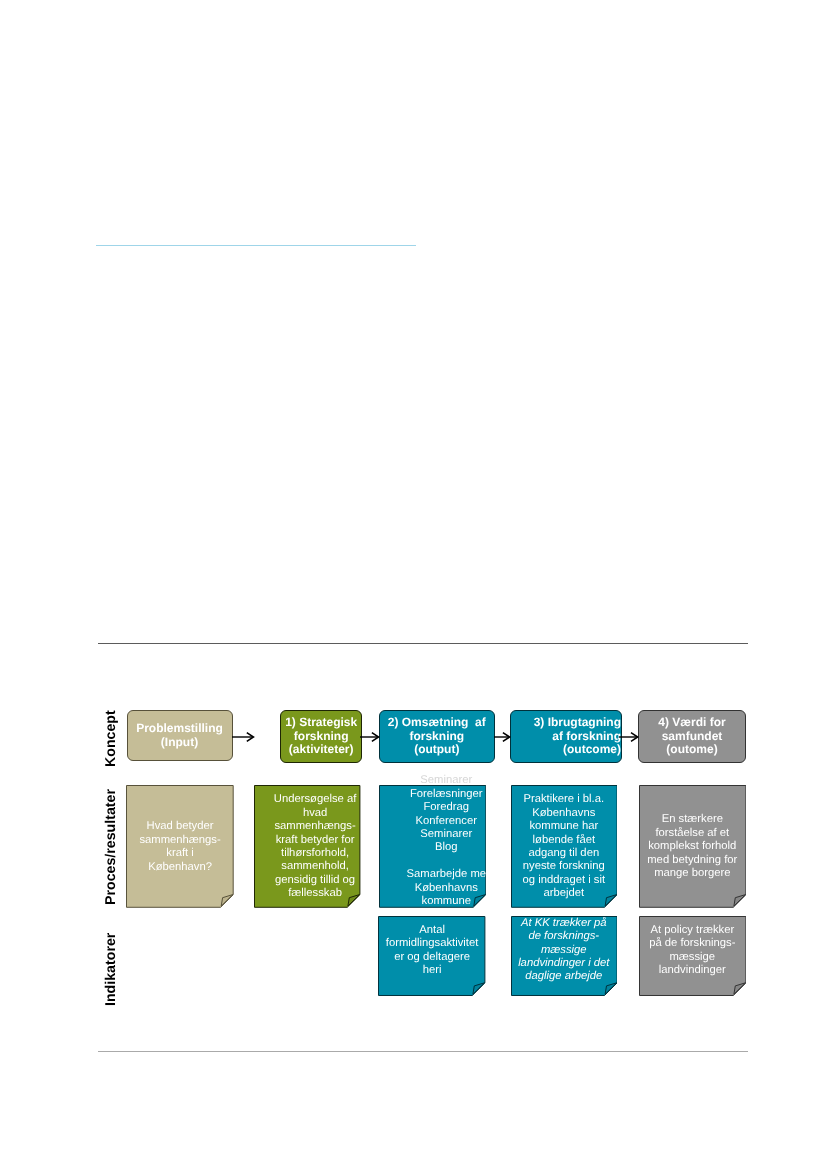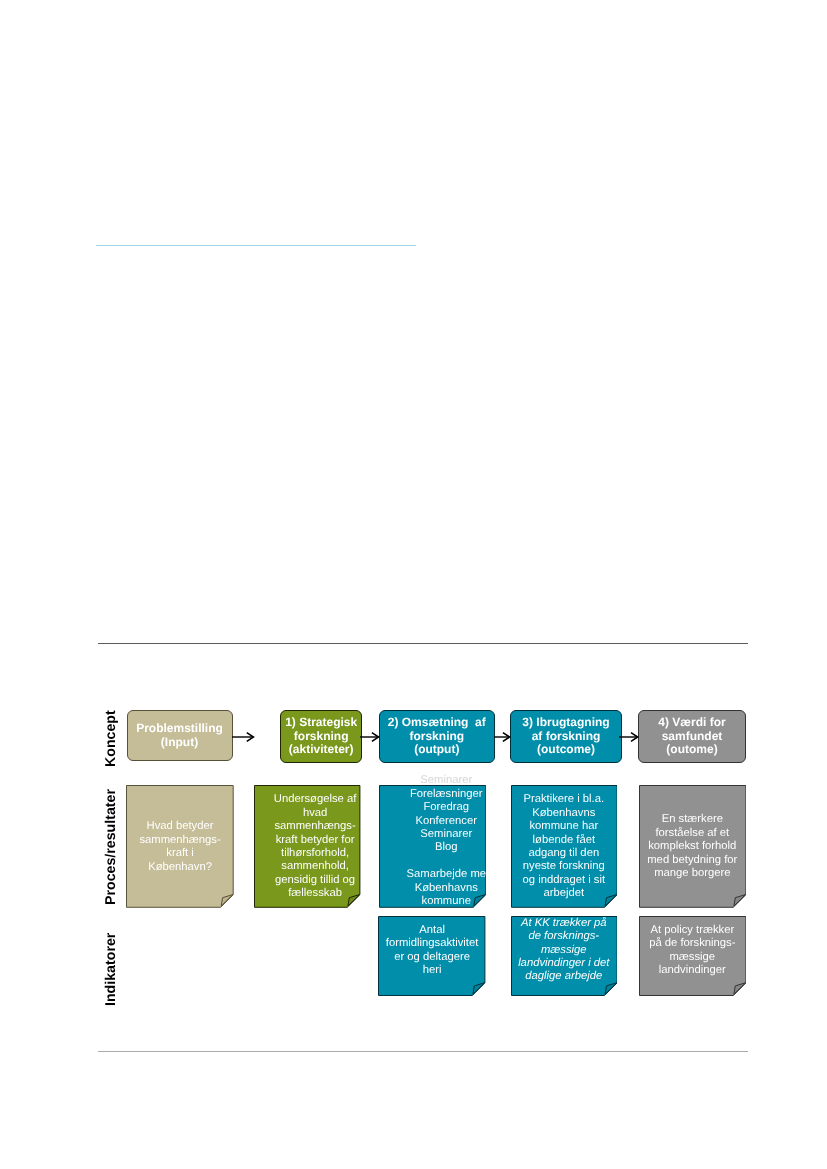--- a/index.html
+++ b/index.html
@@ -73,21 +73,21 @@
           <span class="ln" data-name="concept-box-2-line-3">(aktiviteter)</span>
         </span>
     </div>
     <div class="pbox c-teal" data-name="concept-box-3" style="left:378.8px;top:710.2px;width:116px;height:52.5px;">
       <span class="tx" data-name="concept-box-3-text">
           <span class="ln" data-name="concept-box-3-line-1">2) Omsætning  af</span>
           <span class="ln" data-name="concept-box-3-line-2">forskning</span>
           <span class="ln" data-name="concept-box-3-line-3">(output)</span>
         </span>
     </div>
-    <div class="pbox c-teal" data-name="concept-box-4" style="left:510px;top:710.2px;width:112px;height:52.5px;">
+    <div class="pbox c-teal" data-name="concept-box-4" style="left:510px;top:710.2px;width:112px;height:52.5px;text-align:right;">
       <span class="tx" data-name="concept-box-4-text">
           <span class="ln" data-name="concept-box-4-line-1">3) Ibrugtagning</span>
           <span class="ln" data-name="concept-box-4-line-2">af forskning</span>
           <span class="ln" data-name="concept-box-4-line-3">(outcome)</span>
         </span>
     </div>
     <div class="pbox c-grey" data-name="concept-box-5" style="left:638.4px;top:710.2px;width:107.2px;height:52.5px;">
       <span class="tx" data-name="concept-box-5-text">
           <span class="ln" data-name="concept-box-5-line-1">4) Værdi for</span>
           <span class="ln" data-name="concept-box-5-line-2">samfundet</span>

